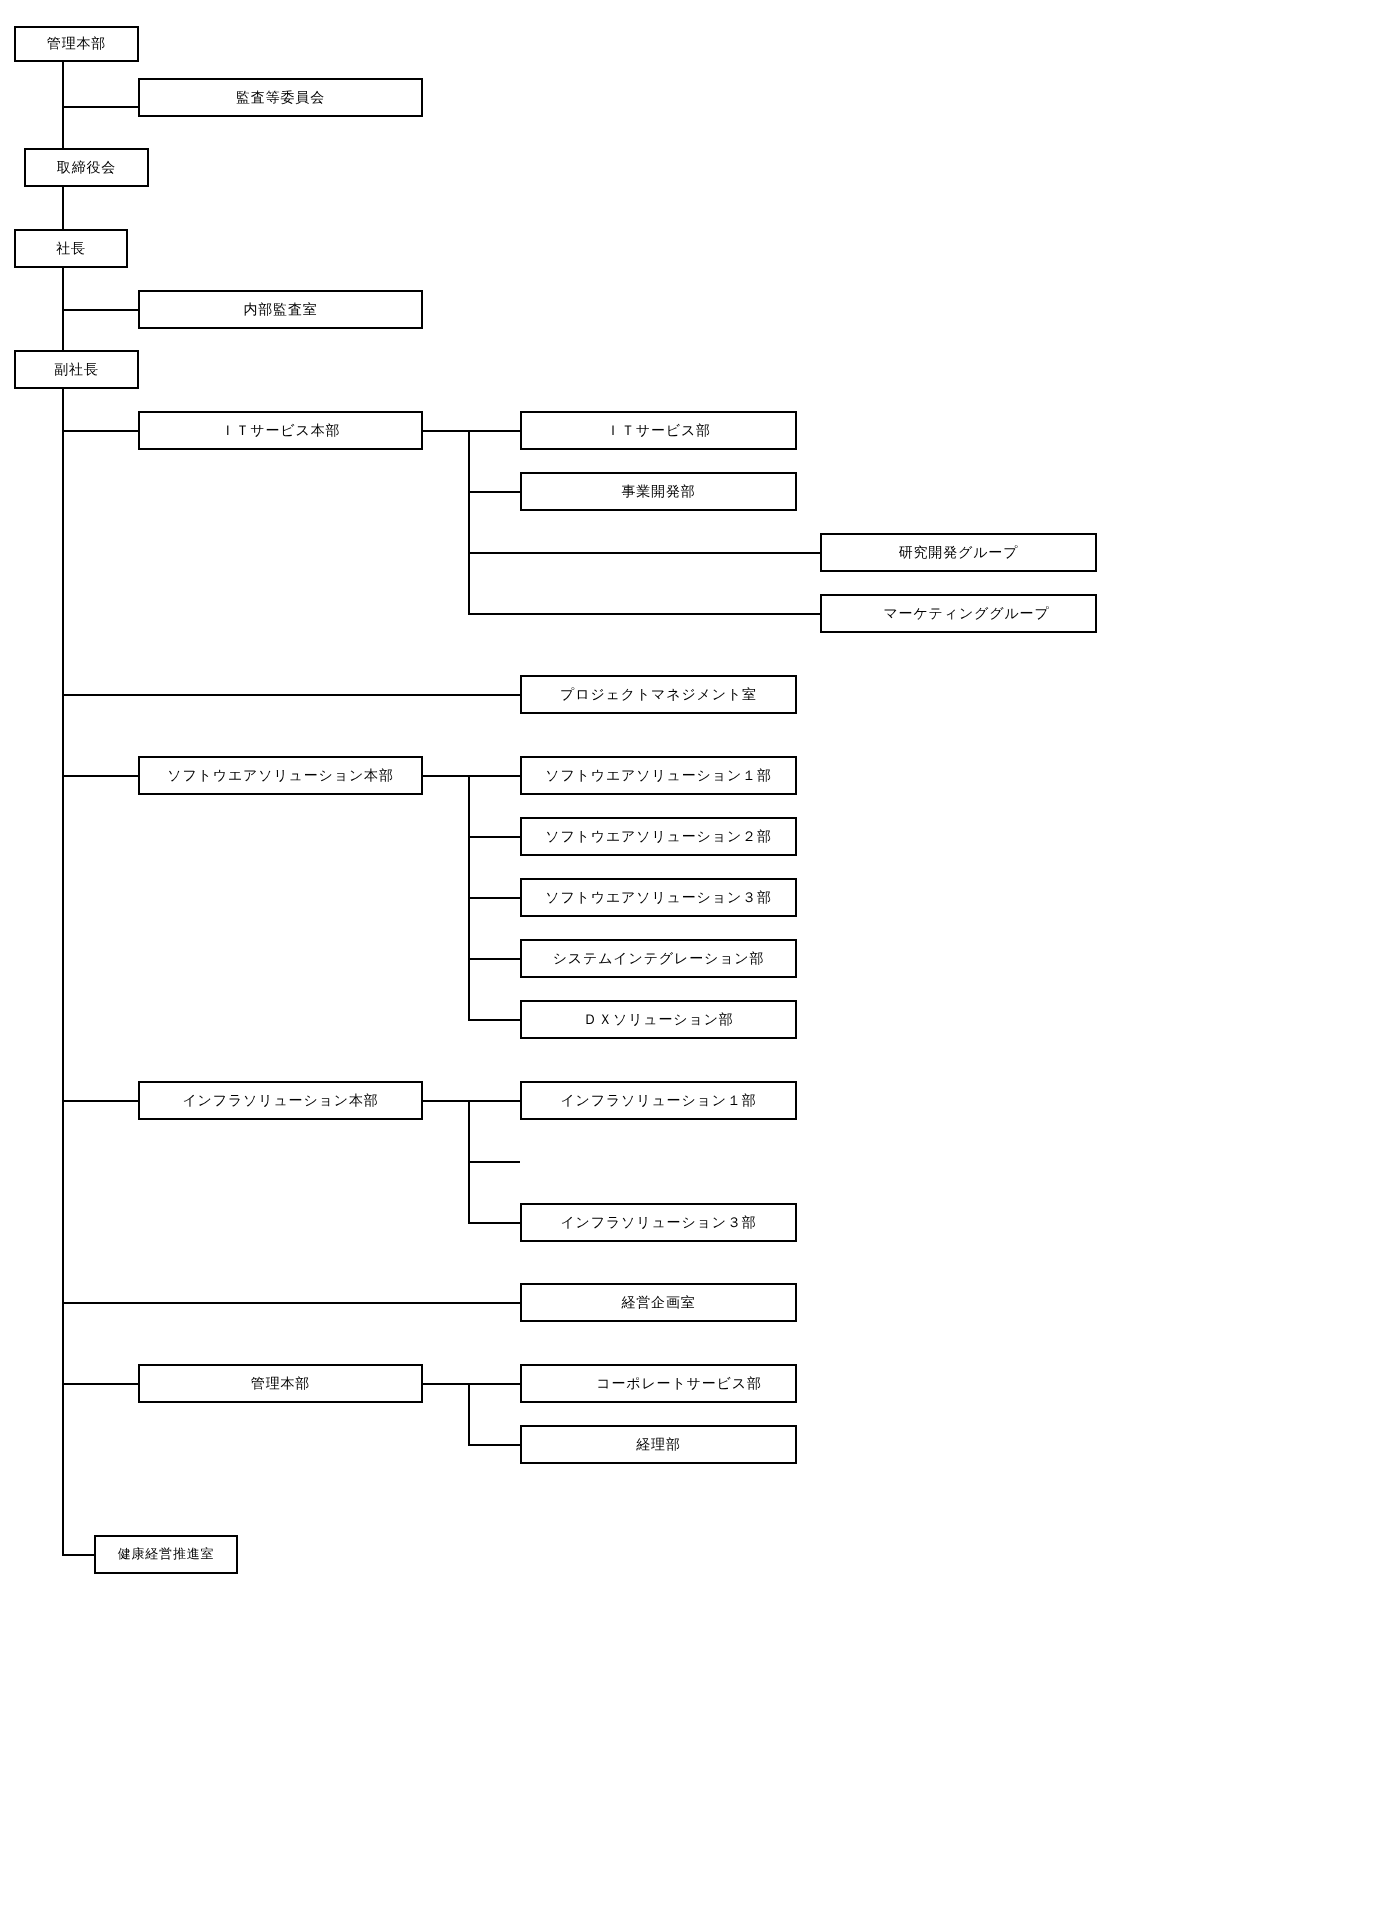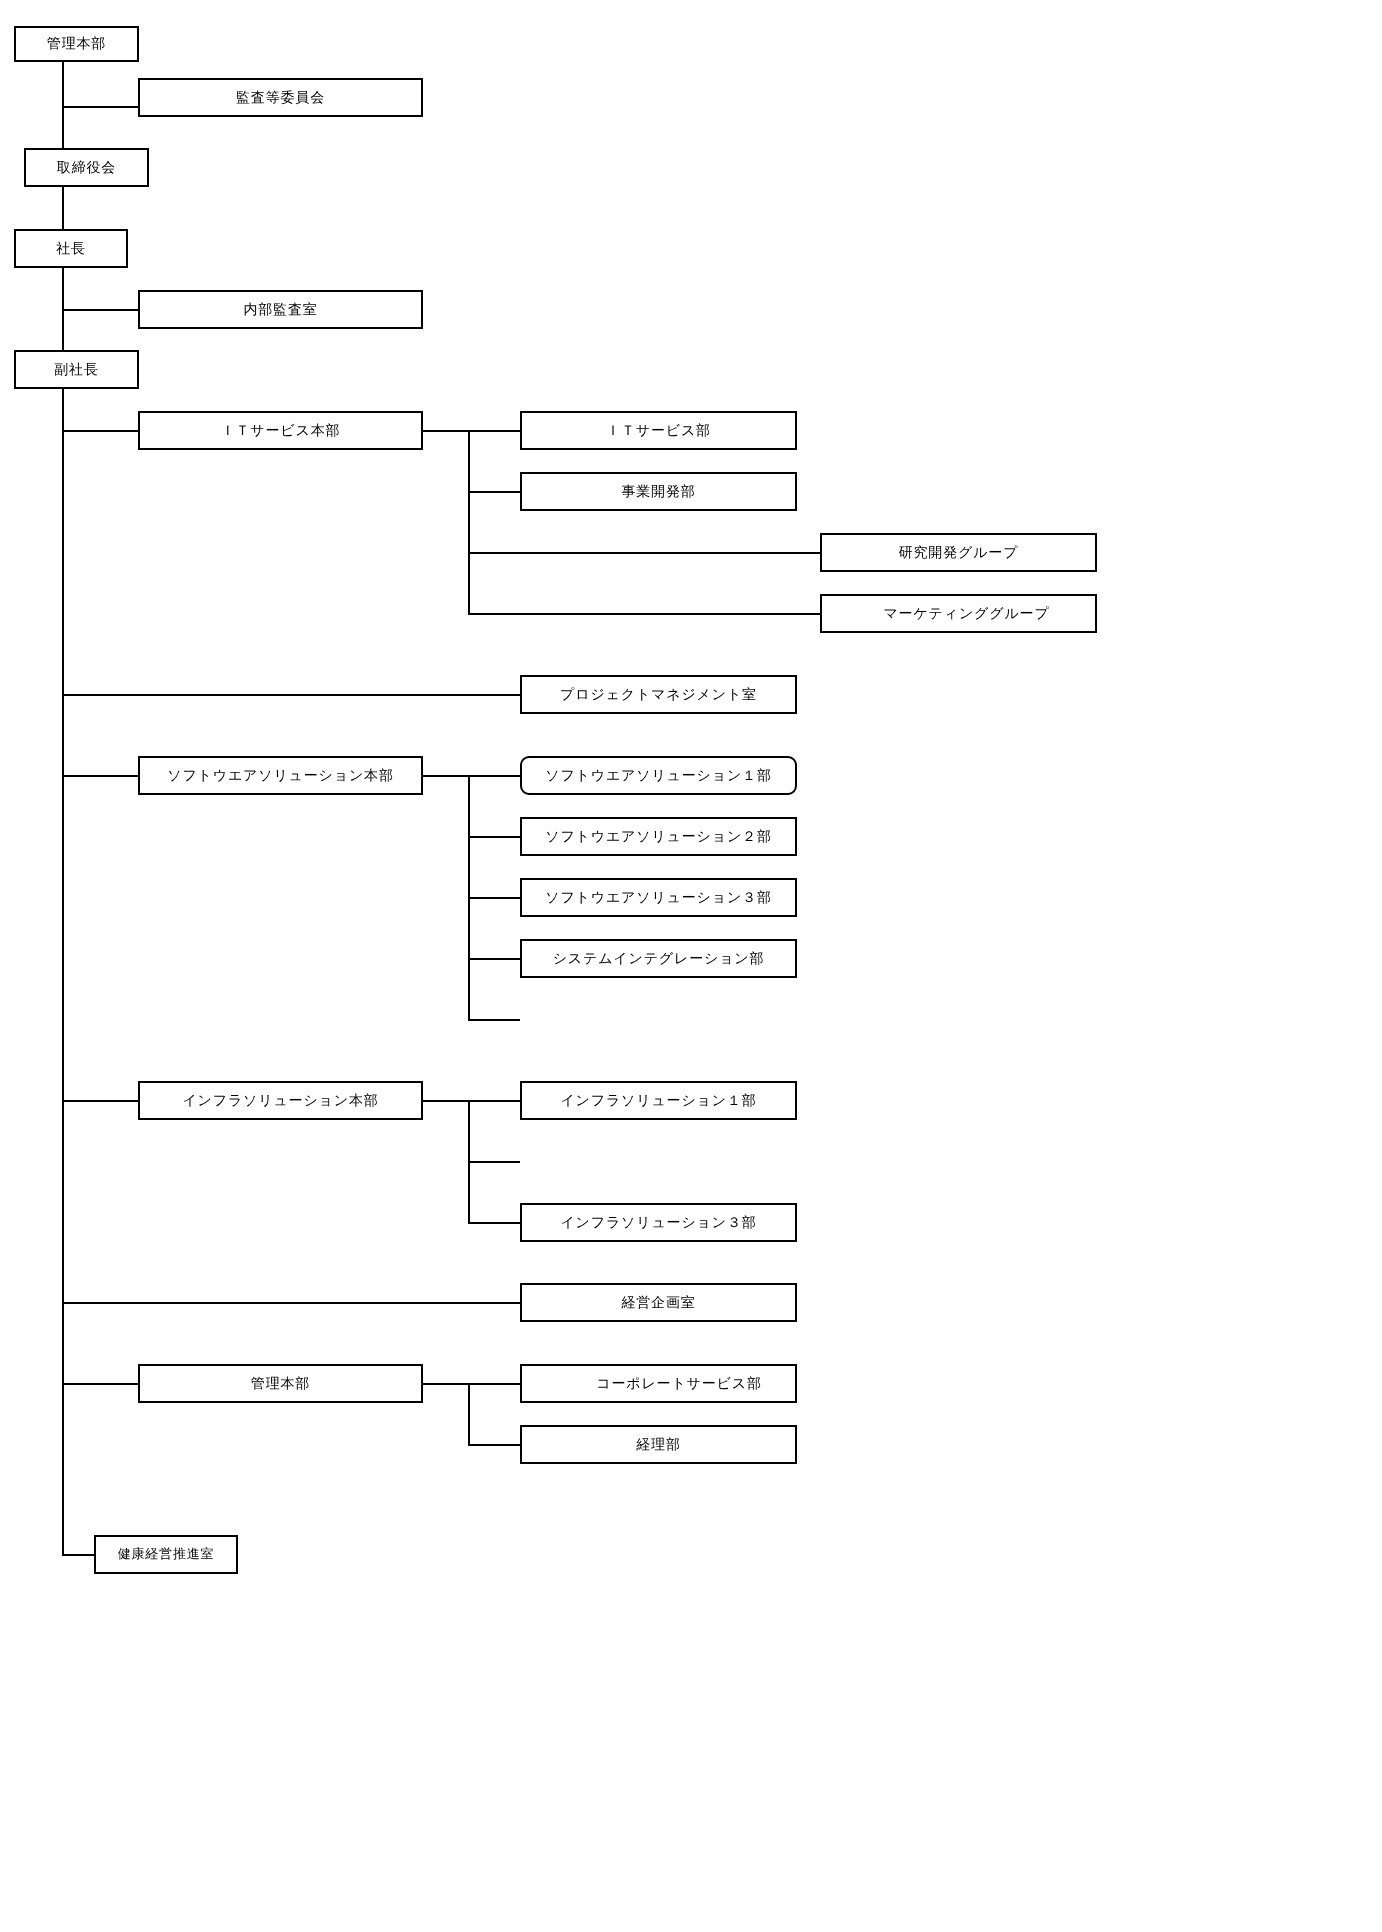--- a/index.html
+++ b/index.html
@@ -100,28 +100,29 @@
   <div class="node" style="left:520px;top:472px;width:277px;height:39px;">事業開発部</div>
 
   <div class="node" style="left:820px;top:533px;width:277px;height:39px;">研究開発グループ</div>
 
   <div class="node" style="left:820px;top:594px;width:277px;height:39px;padding-left:16px;">マーケティンググループ</div>
 
   <div class="node" style="left:520px;top:675px;width:277px;height:39px;">プロジェクトマネジメント室</div>
 
   <div class="node" style="left:138px;top:756px;width:285px;height:39px;">ソフトウエアソリューション本部</div>
 
-  <div class="node" style="left:520px;top:756px;width:277px;height:39px;border-radius:9px;">ソフトウエアソリューション１部</div>
+  <div class="node" style="left:520px;top:756px;width:277px;height:39px;">ソフトウエアソリューション１部</div>
 
   <div class="node" style="left:520px;top:817px;width:277px;height:39px;">ソフトウエアソリューション２部</div>
 
   <div class="node" style="left:520px;top:878px;width:277px;height:39px;">ソフトウエアソリューション３部</div>
 
   <div class="node" style="left:520px;top:939px;width:277px;height:39px;">システムインテグレーション部</div>
 
+  <div class="node" style="left:520px;top:1000px;width:277px;height:39px;">ＤＸソリューション部</div>
 
   <div class="node" style="left:138px;top:1081px;width:285px;height:39px;">インフラソリューション本部</div>
 
   <div class="node" style="left:520px;top:1081px;width:277px;height:39px;">インフラソリューション１部</div>
 
 
   <div class="node" style="left:520px;top:1203px;width:277px;height:39px;">インフラソリューション３部</div>
 
   <div class="node" style="left:520px;top:1283px;width:277px;height:39px;">経営企画室</div>
 

